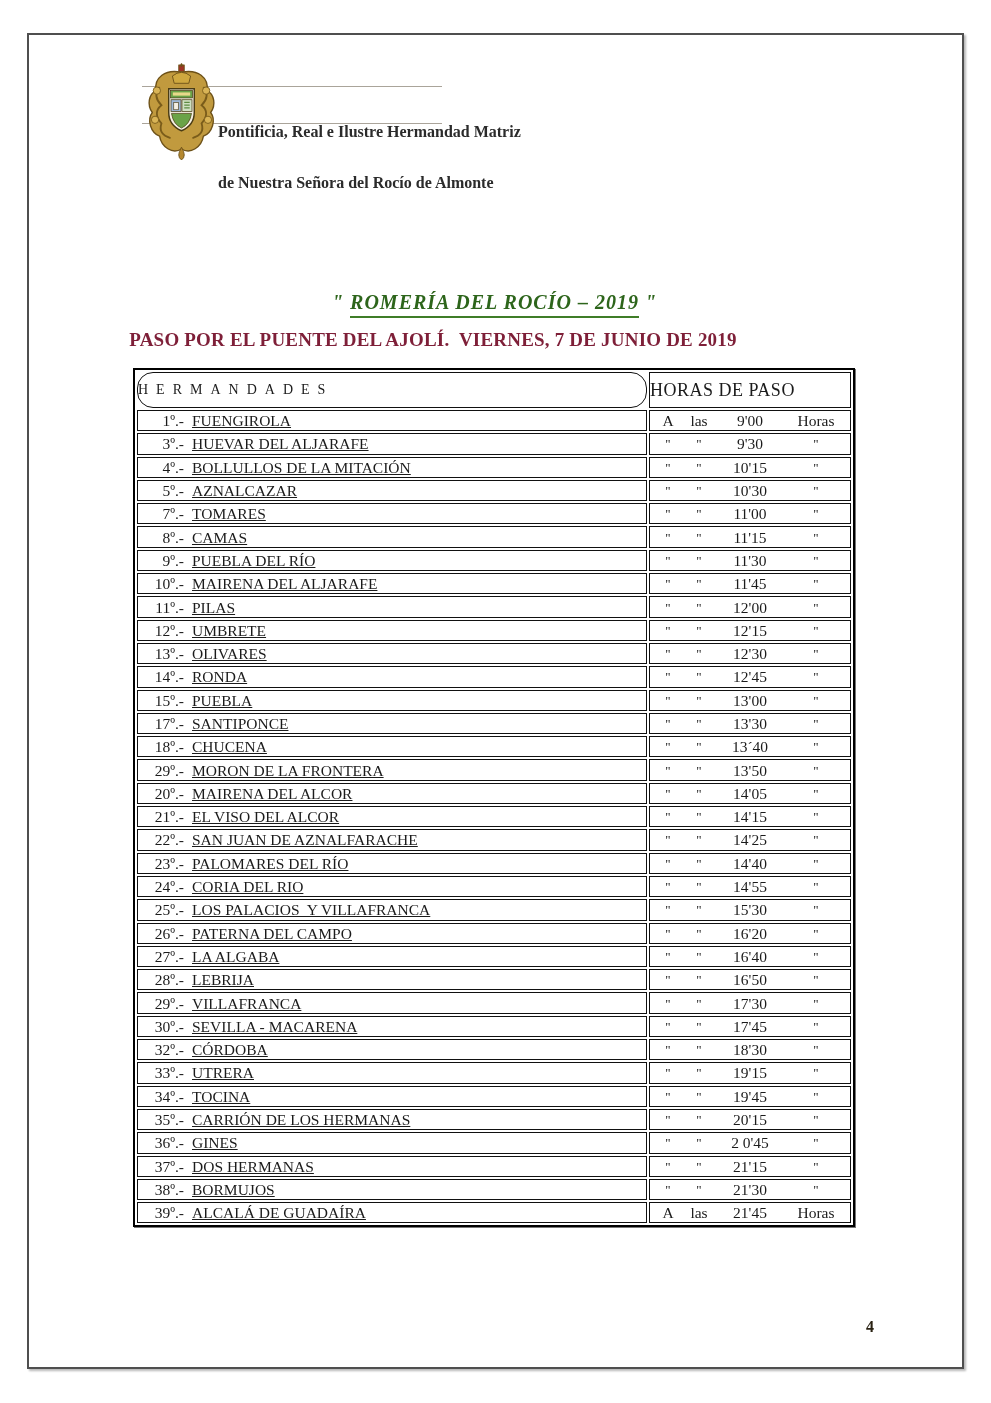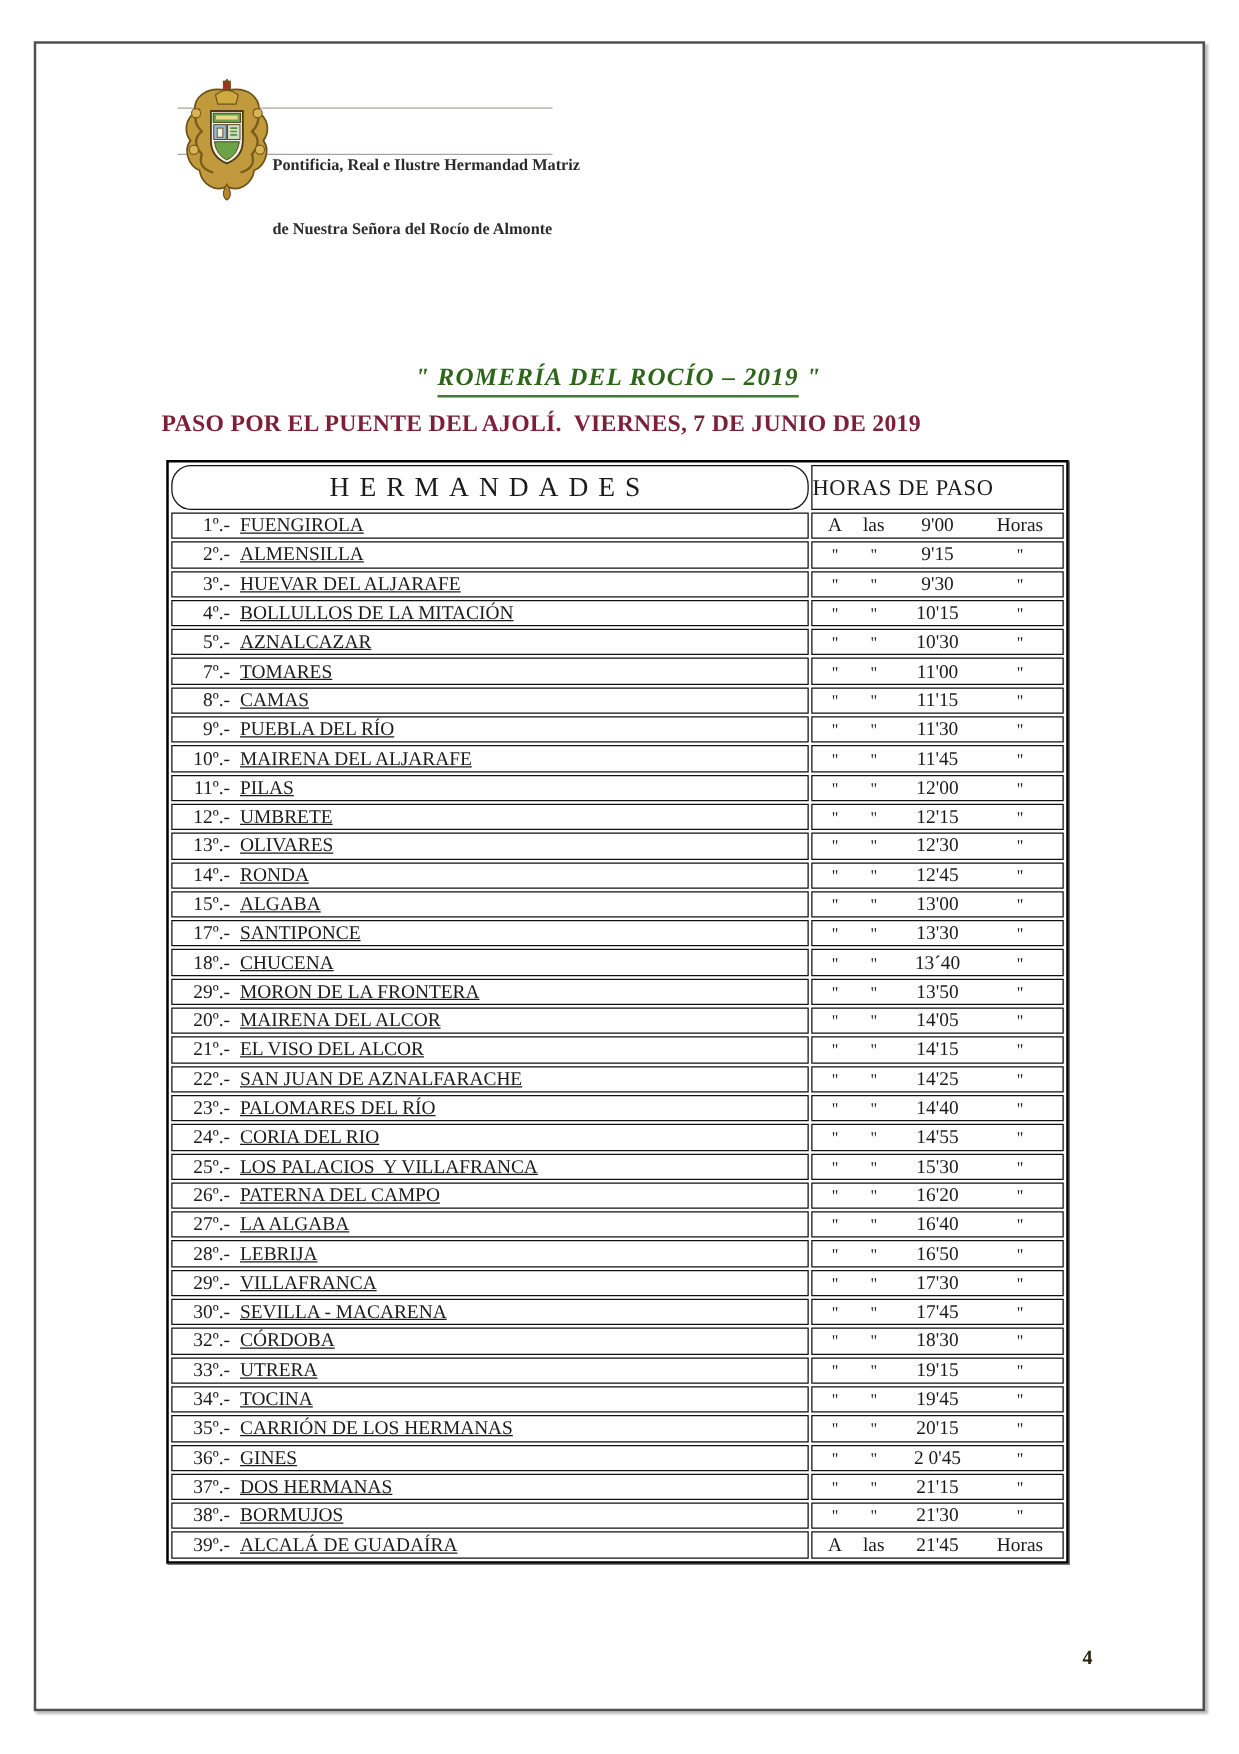--- a/index.html
+++ b/index.html
@@ -11,21 +11,21 @@
     position:absolute;left:27px;top:33px;width:933px;height:1332px;
     border:2px solid #4f4f4f;box-shadow:2px 2px 2px #b9b9b9;background:#ffffff;
   }
   
   .rule{position:absolute;height:1px;background:#aaa49a;}
   .rule-top{left:142px;top:86px;width:300px;}
   .rule-bottom{left:142px;top:123px;width:300px;}
   .crest{position:absolute;left:145px;top:63px;width:73px;height:99px;}
   .org-text{
     position:absolute;left:218px;top:89px;
-    font-size:13px;font-weight:bold;line-height:17px;color:#2b2b2b;white-space:pre;
+    font-size:16px;font-weight:bold;line-height:17px;color:#2b2b2b;white-space:pre;
   }
   
   .doc-title{
     position:absolute;left:27px;top:291px;width:935px;text-align:center;
     font-size:20px;font-weight:bold;font-style:italic;letter-spacing:1px;
   }
   .doc-title .q{white-space:pre;}
   .doc-title .main{white-space:pre;border-bottom:2px solid #3f7d28;padding-bottom:3px;}
   .doc-subtitle{
     position:absolute;left:27px;top:329px;width:812px;text-align:center;
@@ -35,21 +35,21 @@
   table.schedule{
     position:absolute;left:133px;top:368px;
     border-collapse:separate;border-spacing:2px;
     border:2px solid #000;box-shadow:1px 1px 0 #777;
     background:#ffffff;
   }
   .schedule th,.schedule td{
     border:1px solid #111;padding:0;vertical-align:middle;background:#fff;
   }
   .schedule th{height:34px;font-weight:normal;}
-  .th-herm{width:508px;font-size:22px;letter-spacing:8px;text-align:center;border-radius:16px;}
+  .th-herm{width:508px;font-size:14px;letter-spacing:8px;text-align:left;border-radius:16px;}
   .th-horas{width:200px;font-size:18px;text-align:left;letter-spacing:0.5px;}
   .schedule td{height:19.3px;font-size:15.5px;line-height:19px;}
   td.c-name{text-align:left;text-decoration:underline;}
   .num{display:inline-block;width:46px;text-align:right;}
   .name{margin-left:8px;white-space:pre;}
   .time-grid{
     display:grid;grid-template-columns:28px 34px 68px 64px;
     justify-items:center;align-items:center;padding-left:4px;
   }
   .tc{white-space:pre;}
@@ -119,33 +119,20 @@
         <span class="time-grid">
           <span class="tc tc-a">A</span>
           <span class="tc tc-las">las</span>
           <span class="tc tc-time">9'00</span>
           <span class="tc tc-horas">Horas</span>
         </span>
       </td>
     </tr>
         <tr>
       <td class="c-name">
-        <span class="num">2º.-</span><span class="name">ALMENSILLA</span>
-      </td>
-      <td class="c-time">
-        <span class="time-grid">
-          <span class="tc tc-a tc-ditto">"</span>
-          <span class="tc tc-las tc-ditto">"</span>
-          <span class="tc tc-time">9'15</span>
-          <span class="tc tc-horas tc-ditto">"</span>
-        </span>
-      </td>
-    </tr>
-        <tr>
-      <td class="c-name">
         <span class="num">3º.-</span><span class="name">HUEVAR DEL ALJARAFE</span>
       </td>
       <td class="c-time">
         <span class="time-grid">
           <span class="tc tc-a tc-ditto">"</span>
           <span class="tc tc-las tc-ditto">"</span>
           <span class="tc tc-time">9'30</span>
           <span class="tc tc-horas tc-ditto">"</span>
         </span>
       </td>
@@ -275,21 +262,21 @@
         <span class="time-grid">
           <span class="tc tc-a tc-ditto">"</span>
           <span class="tc tc-las tc-ditto">"</span>
           <span class="tc tc-time">12'45</span>
           <span class="tc tc-horas tc-ditto">"</span>
         </span>
       </td>
     </tr>
         <tr>
       <td class="c-name">
-        <span class="num">15º.-</span><span class="name">ALGABA</span>
+        <span class="num">15º.-</span><span class="name">PUEBLA</span>
       </td>
       <td class="c-time">
         <span class="time-grid">
           <span class="tc tc-a tc-ditto">"</span>
           <span class="tc tc-las tc-ditto">"</span>
           <span class="tc tc-time">13'00</span>
           <span class="tc tc-horas tc-ditto">"</span>
         </span>
       </td>
     </tr>

